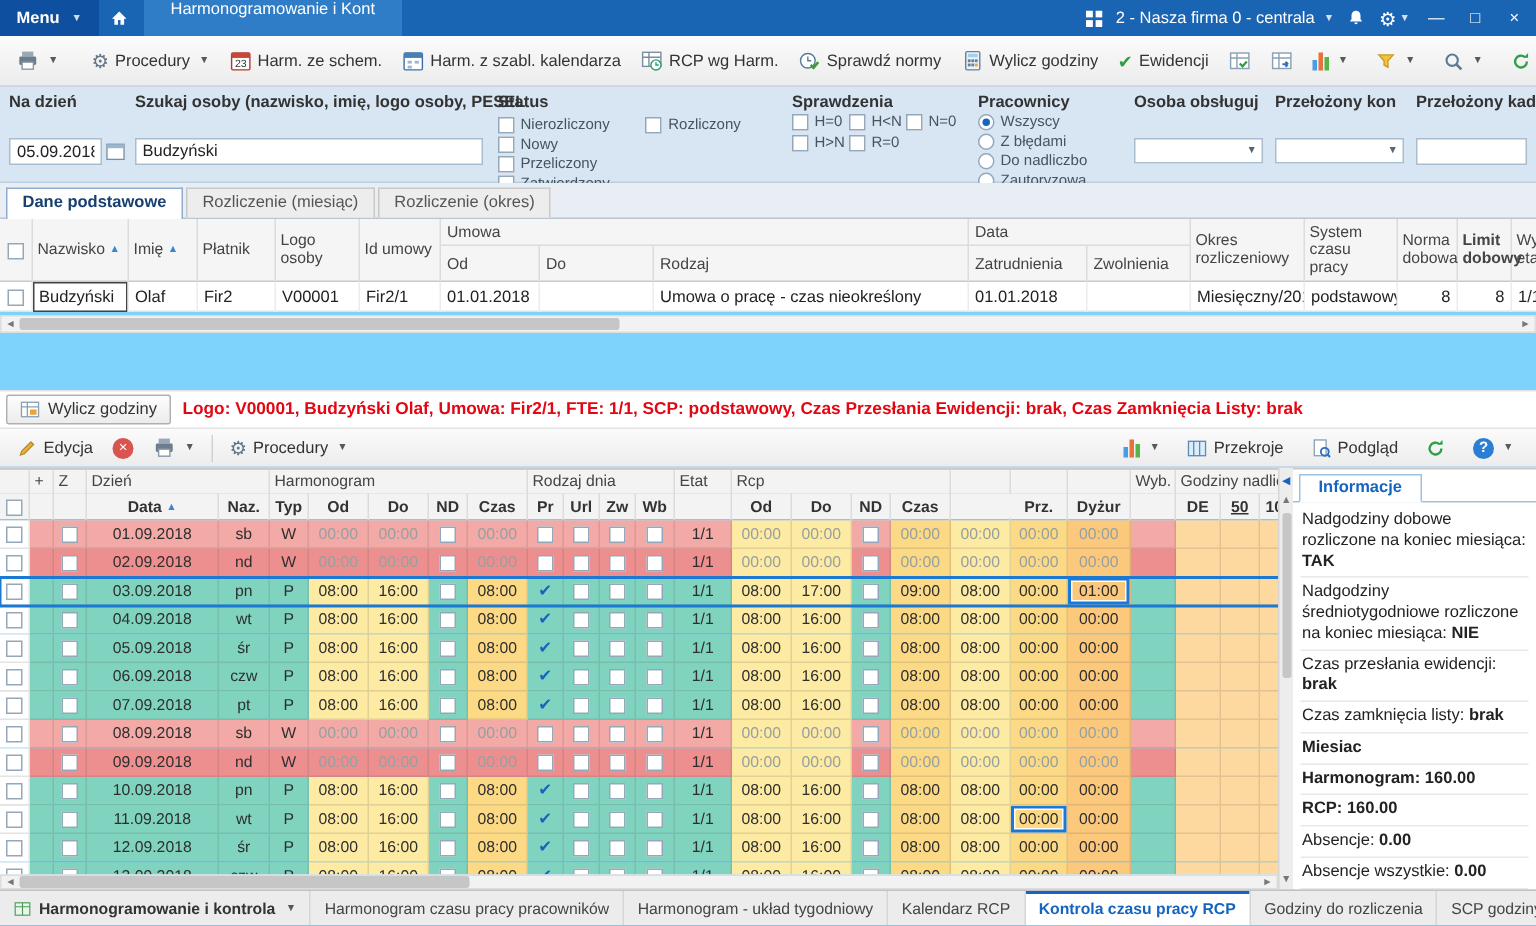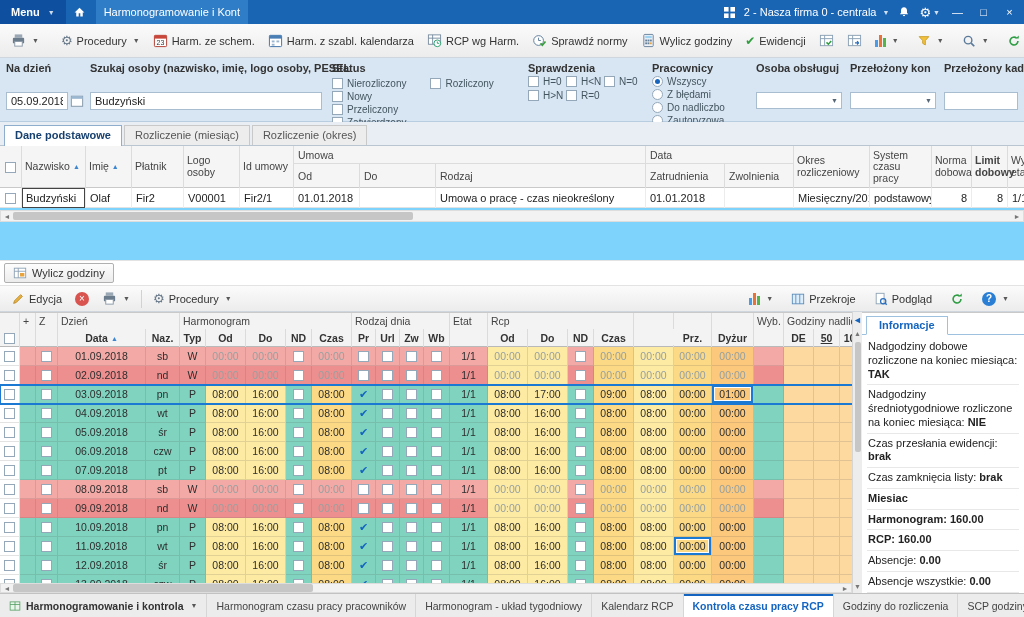--- a/index.html
+++ b/index.html
@@ -5,21 +5,21 @@
 *{box-sizing:border-box;margin:0;padding:0}
 body{font-family:"Liberation Sans","DejaVu Sans",sans-serif;font-size:11px;color:#333;background:#9a9a9a}
 .app{position:relative;width:1024px;height:617px;background:#7dd3fc;overflow:hidden}
 .caret{font-size:7px;line-height:1;opacity:.8;margin-left:2px}
 svg{display:block}
 
 
 .titlebar{position:absolute;top:0;left:0;width:100%;height:24px;background:#1a64b4;display:flex;align-items:center;color:#fff}
 .menu-btn{height:24px;background:#0e4f9f;display:flex;align-items:center;gap:6px;padding:0 11px;font-weight:bold}
 .home-btn{width:28px;height:24px;display:flex;align-items:center;justify-content:center}
-.doc-tab{height:24px;background:#2f7dc6;display:flex;align-items:center;padding:0 8px;margin-left:2px;white-space:nowrap}
+.doc-tab{height:24px;background:#2f7dc6;display:flex;align-items:flex-start;padding:0 18px;margin-left:2px;white-space:nowrap}
 .tb-right{margin-left:auto;display:flex;align-items:center;gap:9px;padding-right:6px;font-size:11px}
 .win-btn{width:17px;text-align:center}
 .gear-glyph{font-size:13px;line-height:1}
 
 
 .toolbar1{position:absolute;top:24px;left:0;width:100%;height:34px;background:linear-gradient(#fbfbfb,#ececec);border-bottom:1px solid #cfd6dd;display:flex;align-items:center;padding:0 5px;gap:1px}
 .toolbar2{position:absolute;top:286px;left:0;width:100%;height:26px;background:linear-gradient(#fbfbfb,#ececec);border-bottom:1px solid #cfd6dd;display:flex;align-items:center;padding:0 5px;gap:1px}
 .tbtn{display:flex;align-items:center;gap:4px;padding:3px 6px;border-radius:2px;color:#333;white-space:nowrap}
 .sep{width:1px;height:18px;background:#d2d2d2;margin:0 4px}
 .tb-end{margin-left:auto;display:flex;align-items:center;gap:6px;padding-right:4px}
@@ -502,20 +502,21 @@
       <span>
           <svg width="14" height="14" viewBox="0 0 16 16">
             <rect x="1.5" y="2.5" width="13" height="11" fill="#fff" stroke="#8aa0b4"></rect>
             <line x1="1.5" y1="6" x2="14.5" y2="6" stroke="#8aa0b4"></line>
             <line x1="6" y1="2.5" x2="6" y2="13.5" stroke="#8aa0b4"></line>
             <rect x="8" y="8" width="5" height="4" fill="#e8a33d"></rect>
           </svg>
         </span>
       <span>Wylicz godziny</span>
     </div>
+    <div class="red-text">Logo: V00001, Budzyński Olaf, Umowa: Fir2/1, FTE: 1/1, SCP: podstawowy, Czas Przesłania Ewidencji: brak, Czas Zamknięcia Listy: brak</div>
   </div>
 
   <div class="toolbar2">
     <div class="tbtn">
       <span>
           <svg width="14" height="14" viewBox="0 0 16 16">
             <path d="M3 13l1-3 7-7 2 2-7 7z" fill="#e8b13d" stroke="#b9892a"></path>
           </svg>
         </span>
       <span>Edycja</span>

